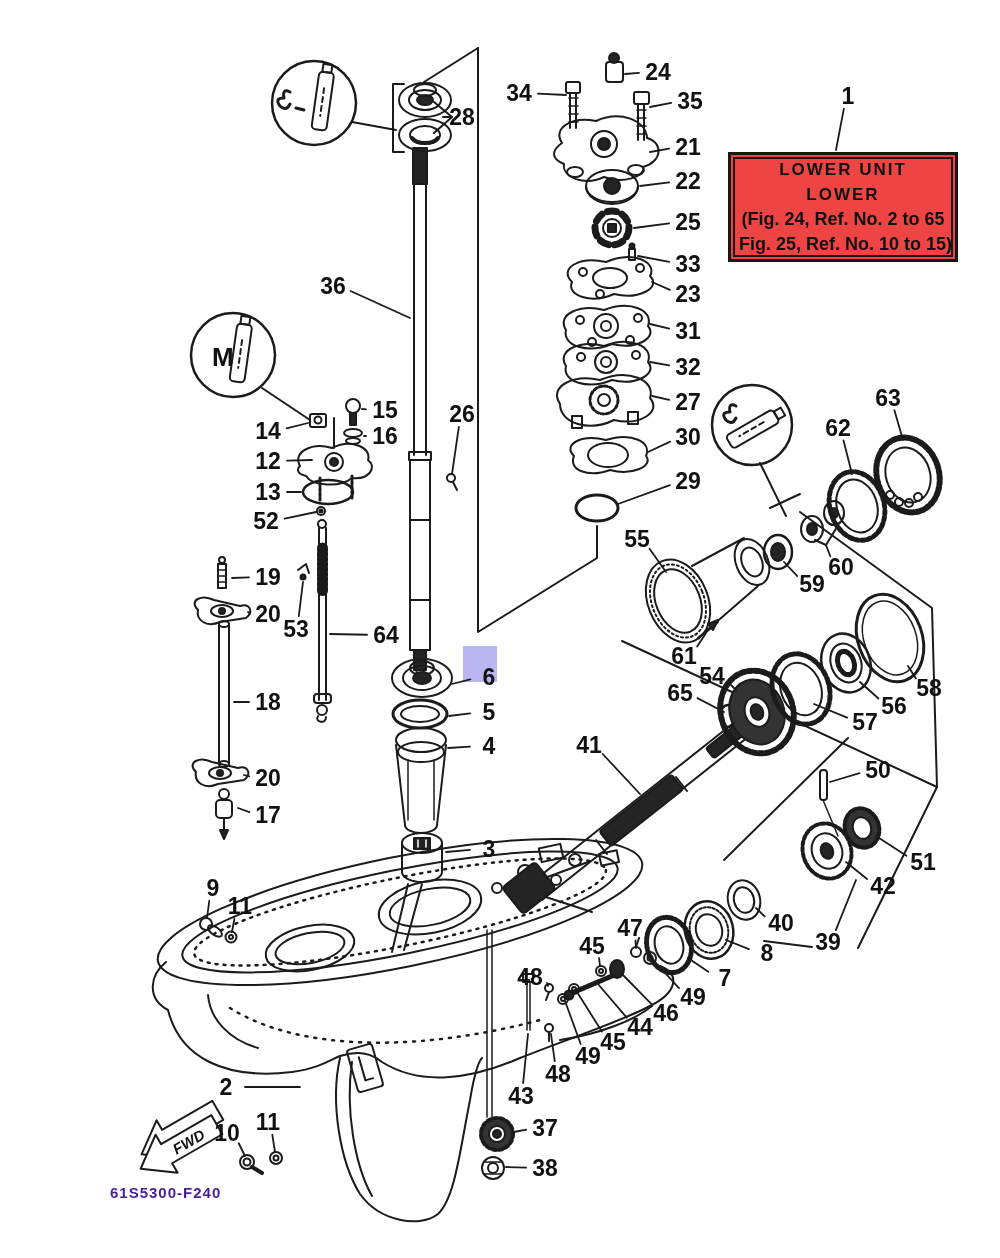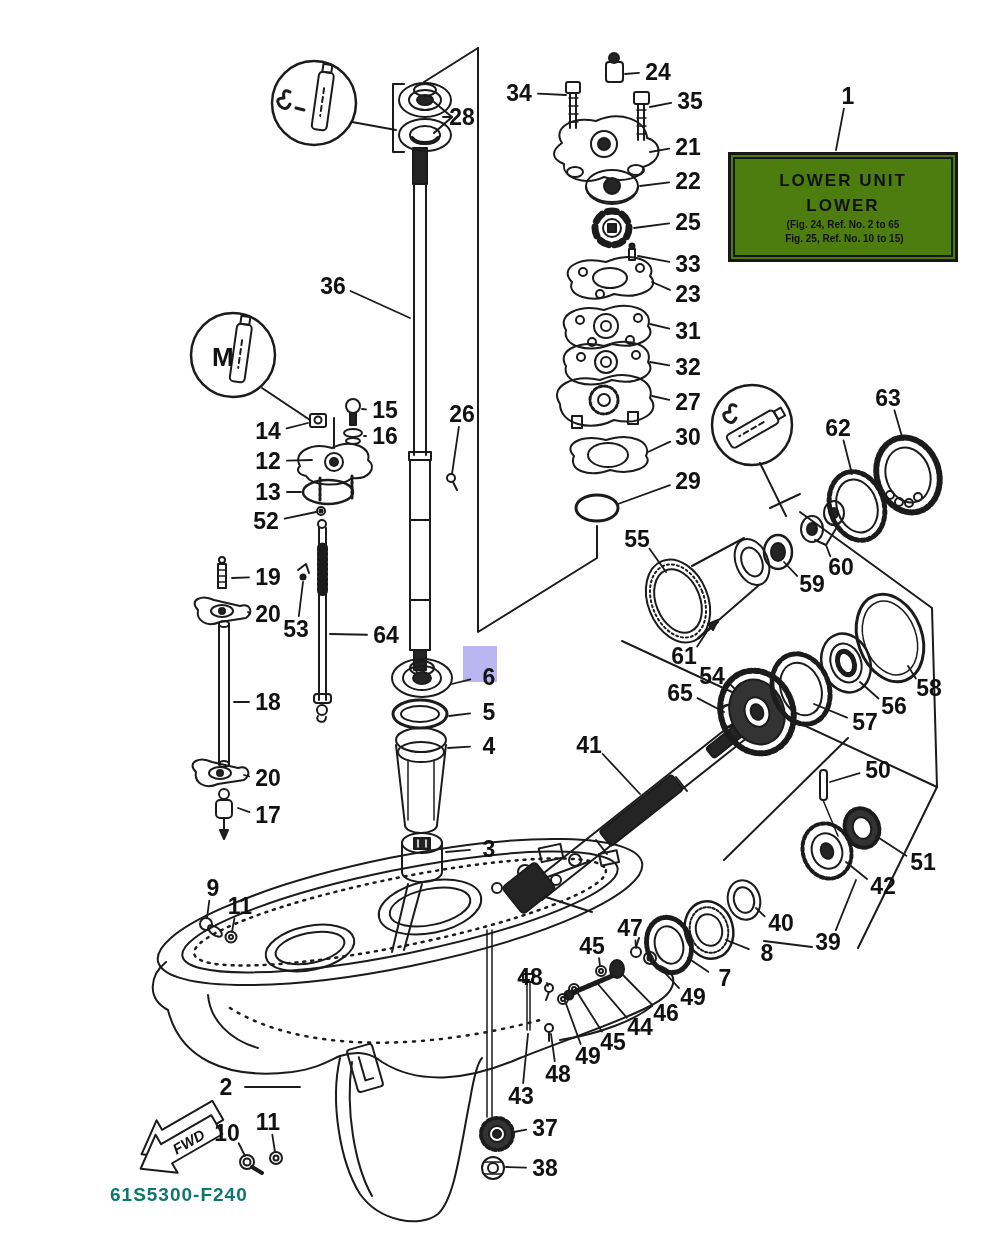--- a/index.html
+++ b/index.html
@@ -1,26 +1,26 @@
 <!DOCTYPE html>
 <html><head>
 <meta charset="utf-8">
 <style>
   html,body{margin:0;padding:0;background:#fff;}
   .stage{position:relative;width:1000px;height:1258px;background:#fff;overflow:hidden;
          font-family:"Liberation Sans",sans-serif;}
   svg{position:absolute;left:0;top:0;}
   .info-box{position:absolute;left:728px;top:152px;width:230px;height:110px;
-            border:3px solid #161616;padding:2px;box-sizing:border-box;background:#4d7c0f;}
+            border:3px solid #161616;padding:2px;box-sizing:border-box;background:#ef4444;}
   .ib-inner{border:2px solid #161616;width:100%;height:100%;box-sizing:border-box;
             display:flex;flex-direction:column;align-items:center;justify-content:center;}
   .ib-title{font-weight:bold;font-size:17px;letter-spacing:2px;color:#111;line-height:1.45;}
-  .ib-sub{font-weight:bold;font-size:10px;color:#111;line-height:1.35;white-space:pre;}
-  .code-label{position:absolute;left:110px;top:1184px;font-weight:bold;font-size:19px;
-              color:#0f766e;letter-spacing:1px;}
+  .ib-sub{font-weight:bold;font-size:18px;color:#111;line-height:1.35;white-space:pre;}
+  .code-label{position:absolute;left:110px;top:1184px;font-weight:bold;font-size:15px;
+              color:#4c1d95;letter-spacing:1px;}
   text{font-family:"Liberation Sans",sans-serif;}
   .callout{font-weight:bold;font-size:23px;fill:#111;cursor:pointer;}
 </style>
 </head>
 <body>
 
 <div class="stage">
 
 <svg id="art" width="1000" height="1258" viewBox="0 0 1000 1258">
   <g stroke="#1b1b1b" fill="none" stroke-width="2" stroke-linecap="round" stroke-linejoin="round">

